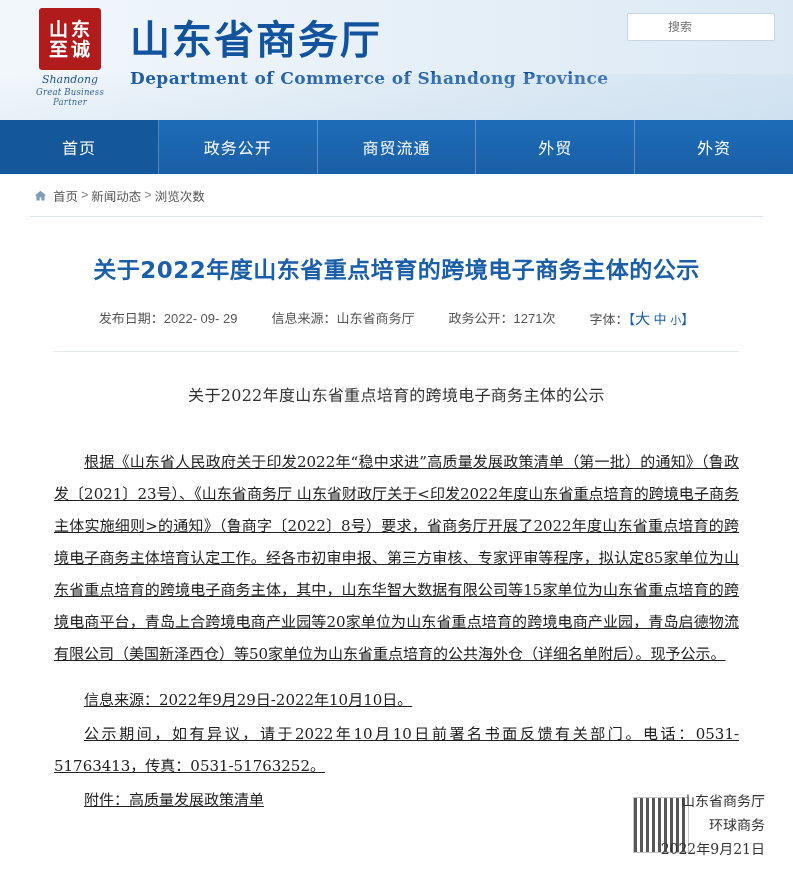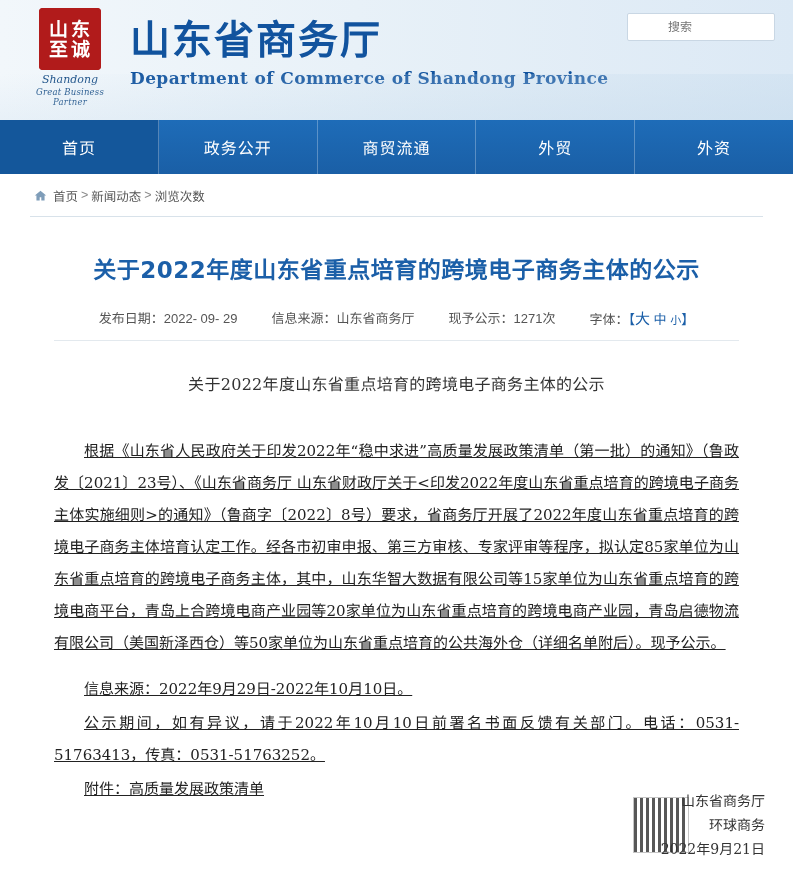--- a/index.html
+++ b/index.html
@@ -183,21 +183,21 @@
     margin: 18px 0 12px;
     letter-spacing: .5px;
   }
   .meta {
     display: flex;
     justify-content: center;
     align-items: center;
     gap: 34px;
     font-size: 13px;
     color: #555;
-    padding: 6px 0 12px;
+    padding: 6px 0 23px;
     border-bottom: 1px solid #e3e9ee;
   }
   .meta .fs-label { color: #555; }
   .fs-group { color: #1b5fa8; }
   .fs-big { font-size: 15px; cursor: pointer; color:#1b5fa8;}
   .fs-mid { font-size: 13px; cursor: pointer; color:#1b5fa8;}
   .fs-small { font-size: 11px; cursor: pointer; color:#1b5fa8;}
 
   .sub-title {
     text-align: center;
@@ -305,21 +305,21 @@
     <h1 class="art-title">关于2022年度山东省重点培育的跨境电子商务主体的公示</h1>
 
     <div class="meta">
       <div>
         <span>发布日期：</span><span>2022- 09- 29</span>
       </div>
       <div>
         <span>信息来源：</span><span>山东省商务厅</span>
       </div>
       <div>
-        <span>现予公示：</span><span>1271次</span>
+        <span>政务公开：</span><span>1271次</span>
       </div>
       <div class="fs-group">
         <span class="fs-label">字体：</span><span>【</span><span class="fs-big">大</span>&nbsp;<span class="fs-mid">中</span>&nbsp;<span class="fs-small">小</span><span>】</span>
       </div>
     </div>
 
     <div class="sub-title">关于2022年度山东省重点培育的跨境电子商务主体的公示</div>
 
     <div class="body-text">
       <p class="p-gap">根据《山东省人民政府关于印发2022年“稳中求进”高质量发展政策清单（第一批）的通知》（鲁政发〔2021〕23号）、《山东省商务厅 山东省财政厅关于&lt;印发2022年度山东省重点培育的跨境电子商务主体实施细则&gt;的通知》（鲁商字〔2022〕8号）要求，省商务厅开展了2022年度山东省重点培育的跨境电子商务主体培育认定工作。经各市初审申报、第三方审核、专家评审等程序，拟认定85家单位为山东省重点培育的跨境电子商务主体，其中，山东华智大数据有限公司等15家单位为山东省重点培育的跨境电商平台，青岛上合跨境电商产业园等20家单位为山东省重点培育的跨境电商产业园，青岛启德物流有限公司（美国新泽西仓）等50家单位为山东省重点培育的公共海外仓（详细名单附后）。现予公示。</p>

